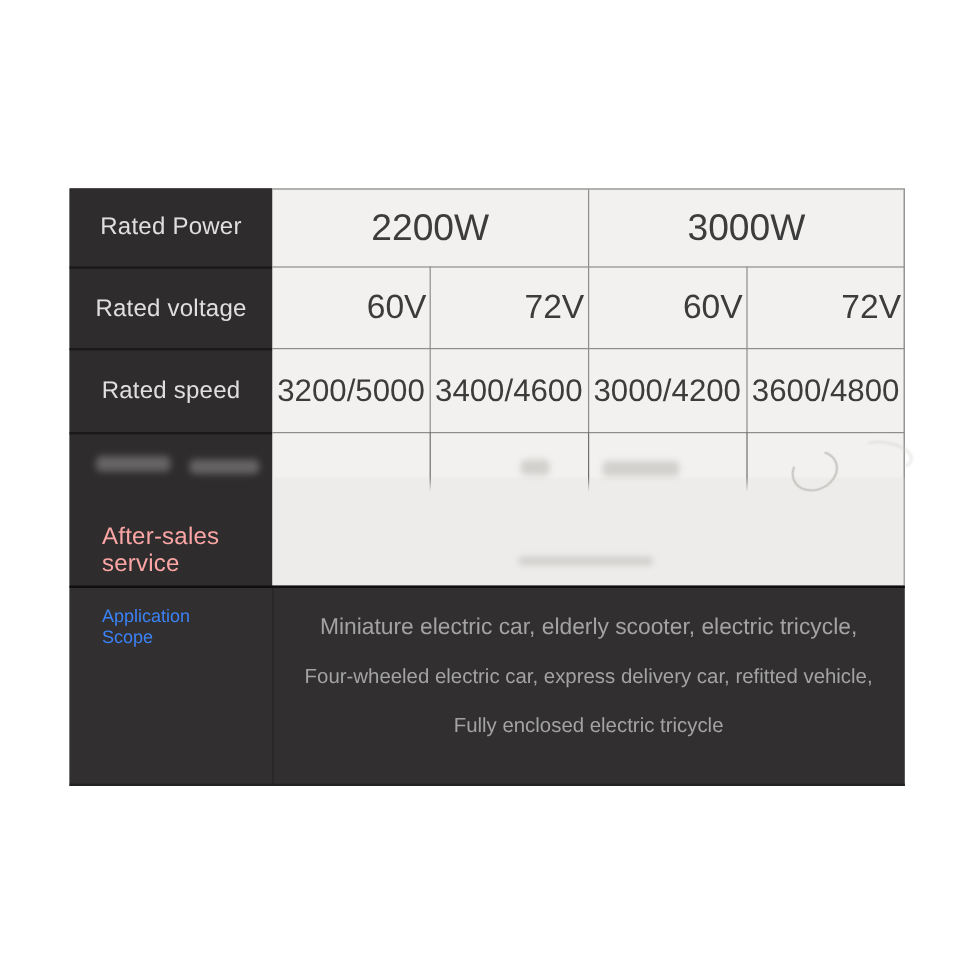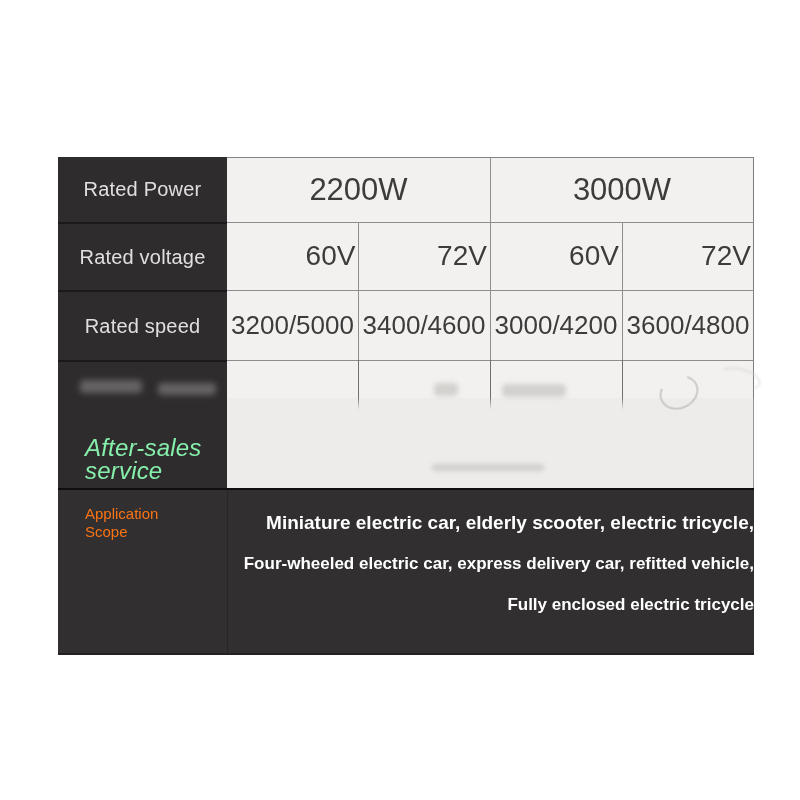--- a/index.html
+++ b/index.html
@@ -15,21 +15,21 @@
     position:absolute;left:0;width:169px;background:#2e2c2c;color:#e0dede;
     display:flex;align-items:center;justify-content:center;
     font-size:20px;letter-spacing:.2px;box-sizing:border-box;
   }
   .lcell.sep{border-top:2px solid #1b1a1a;}
   .l-power{top:0;height:65px;}
   .l-voltage{top:65px;height:68px;}
   .l-speed{top:133px;height:70px;text-align:right;}
   .l-merged{top:203px;height:128px;display:block;}
   .after-sales-label{
-    position:absolute;left:27px;top:74px;color:#86efac;font-size:24px;line-height:23px;font-style:italic;
+    position:absolute;left:27px;top:74px;color:#fca5a5;font-size:20px;line-height:23px;
   }
   
   .smudge{position:absolute;background:#7d7b7b;border-radius:4px;filter:blur(3px);opacity:.7;}
   .smudge.light{background:#b9b7b4;opacity:.55;filter:blur(2.5px);}
   .sm-l1{left:22px;top:18px;width:62px;height:13px;}
   .sm-l2{left:100px;top:21px;width:58px;height:12px;}
 
   
   .light-area{
     position:absolute;left:169px;top:0;width:527px;height:331px;background:#f2f1ef;
@@ -65,24 +65,24 @@
     transform:rotate(12deg);opacity:.45;filter:blur(.8px);
   }
 
   
   .scope-block{
     position:absolute;left:0;top:331px;width:696px;height:167px;background:#312f2f;
     border-top:2px solid #100f0f;border-bottom:2px solid #232121;box-sizing:border-box;
   }
   .scope-divider{position:absolute;left:169px;top:0;width:1px;height:165px;background:#262424;}
   .scope-label{
-    position:absolute;left:27px;top:15px;color:#f97316;font-size:15px;line-height:18px;
+    position:absolute;left:27px;top:15px;color:#3b82f6;font-size:15px;line-height:18px;
   }
   .scope-line{
-    position:absolute;left:169px;width:527px;text-align:right;color:#ffffff;font-weight:bold;
+    position:absolute;left:169px;width:527px;text-align:center;color:#a3a3a3;
   }
   .scope-line-1{top:22px;font-size:19px;}
   .scope-line-2{top:64px;font-size:17px;}
   .scope-line-3{top:105px;font-size:17px;}
 </style>
 </head>
 <body>
 
 <div class="canvas">
   <div class="spec-table">

